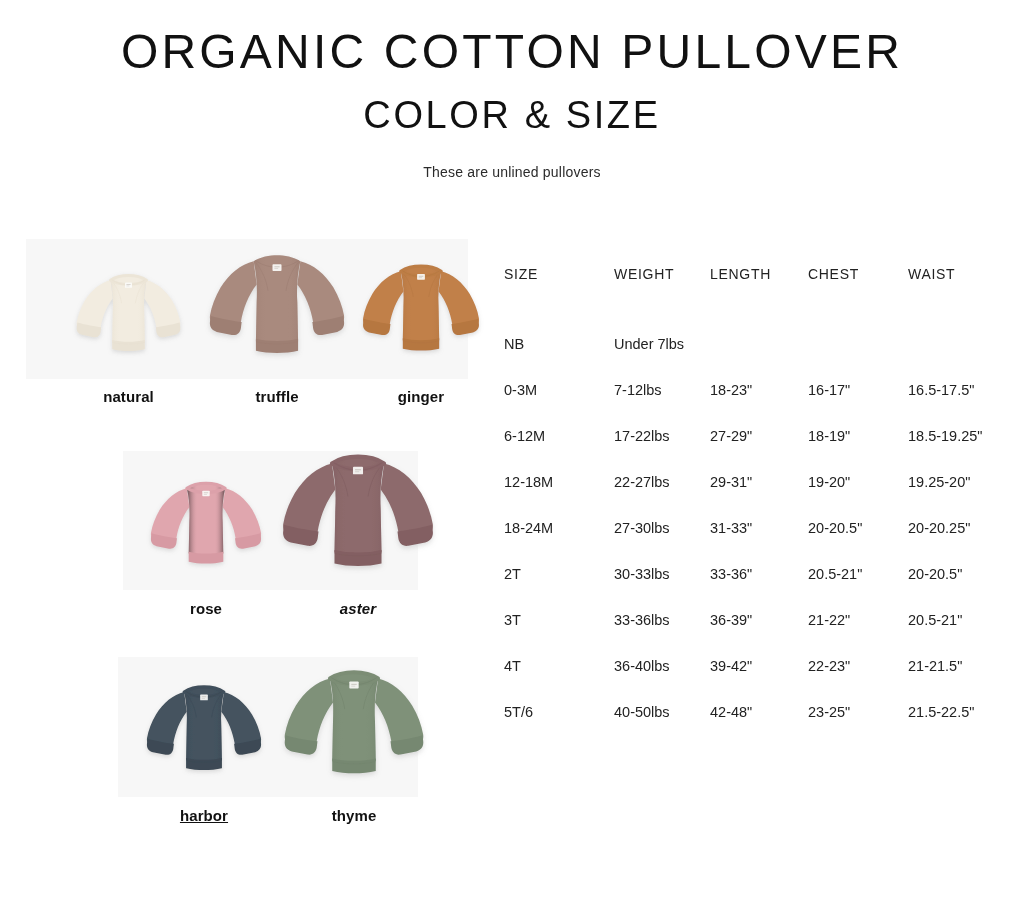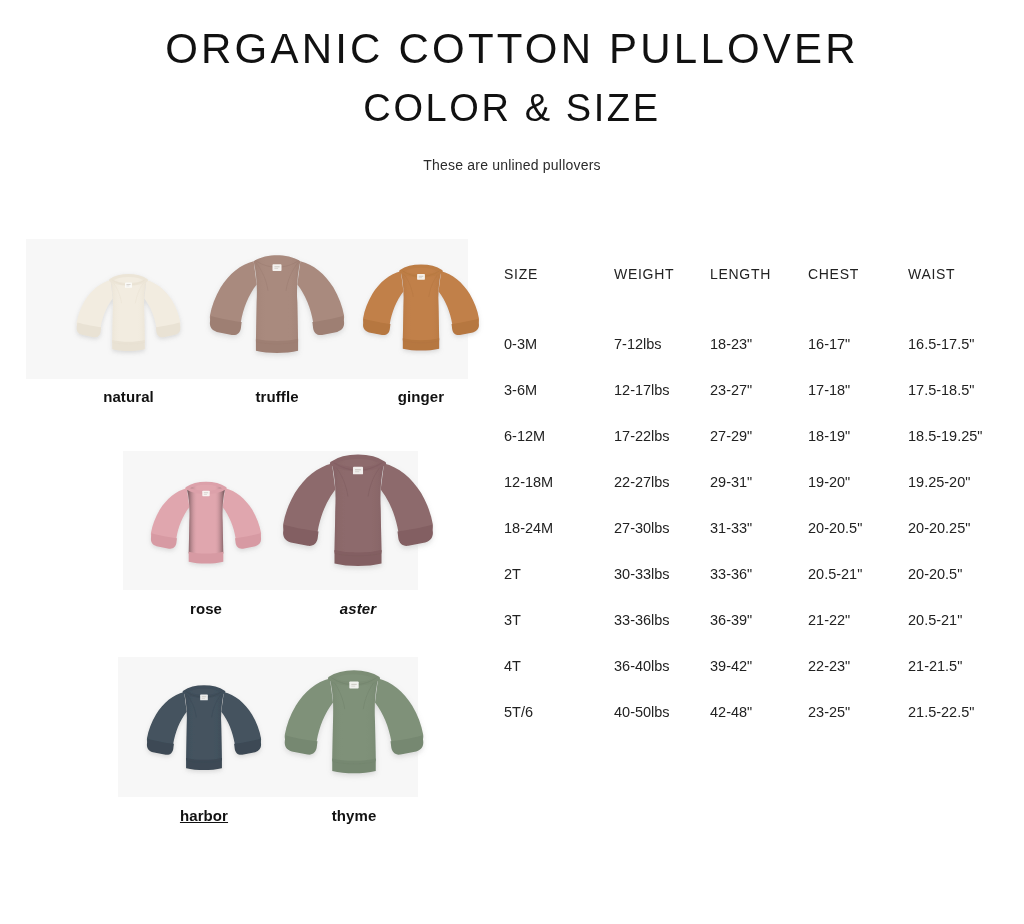--- a/index.html
+++ b/index.html
@@ -12,21 +12,21 @@
     height: 924px;
     position: relative;
     font-family: "Liberation Sans", sans-serif;
     color: #1a1a1a;
     overflow: hidden;
   }
 
   
   .header { position: absolute; left: 0; top: 0; width: 1024px; text-align: center; }
   .title-main {
-    font-size: 42px;
+    font-size: 48px;
     letter-spacing: 3.2px;
     font-weight: 400;
     margin: 0;
     padding-top: 26px;
     color: #111;
     line-height: 1.1;
     white-space: nowrap;
   }
   .title-sub {
     font-size: 38px;
@@ -514,34 +514,34 @@
     <tr>
       <th class="col-size">SIZE</th>
       <th class="col-weight">WEIGHT</th>
       <th class="col-length">LENGTH</th>
       <th class="col-chest">CHEST</th>
       <th class="col-waist">WAIST</th>
     </tr>
   </thead>
   <tbody id="size-table-body">
       <tr>
+        <td>NB</td>
+        <td>Under 7lbs</td>
+        <td></td>
+        <td></td>
+        <td></td>
+      </tr>
+      <tr>
         <td>0-3M</td>
         <td>7-12lbs</td>
         <td>18-23"</td>
         <td>16-17"</td>
         <td>16.5-17.5"</td>
       </tr>
       <tr>
-        <td>3-6M</td>
-        <td>12-17lbs</td>
-        <td>23-27"</td>
-        <td>17-18"</td>
-        <td>17.5-18.5"</td>
-      </tr>
-      <tr>
         <td>6-12M</td>
         <td>17-22lbs</td>
         <td>27-29"</td>
         <td>18-19"</td>
         <td>18.5-19.25"</td>
       </tr>
       <tr>
         <td>12-18M</td>
         <td>22-27lbs</td>
         <td>29-31"</td>

